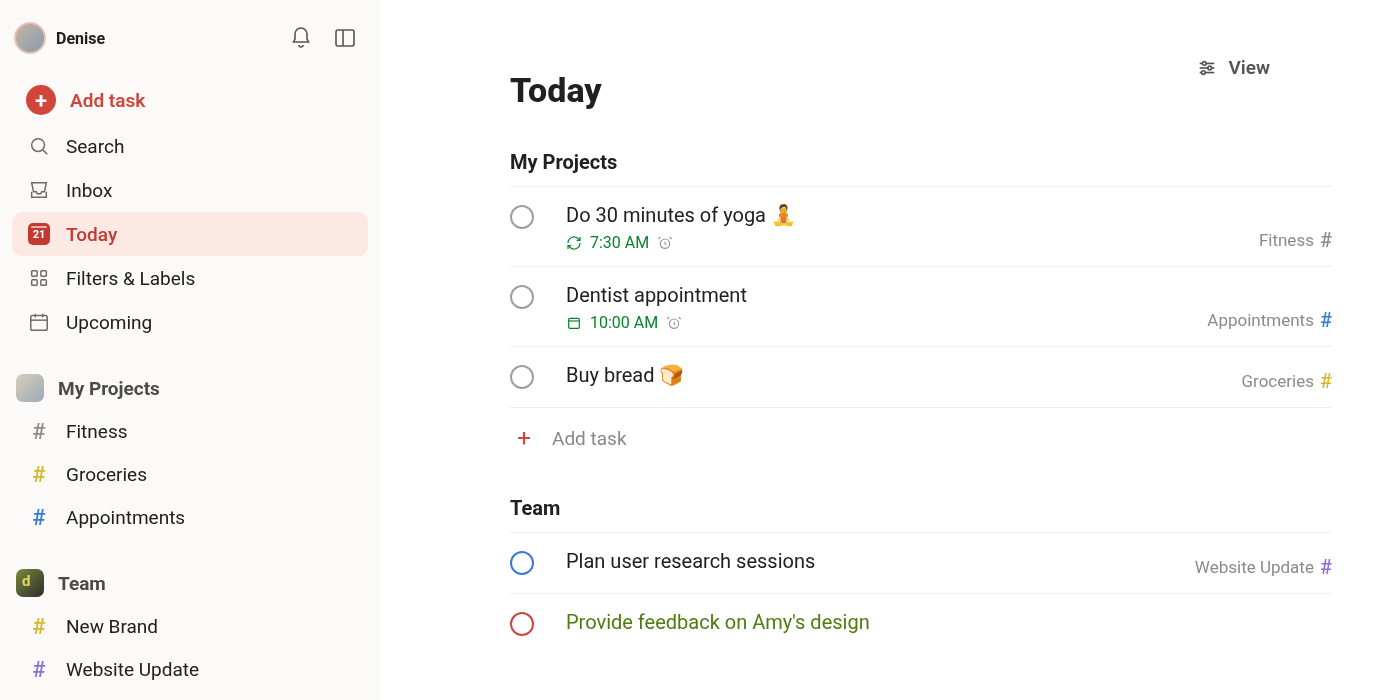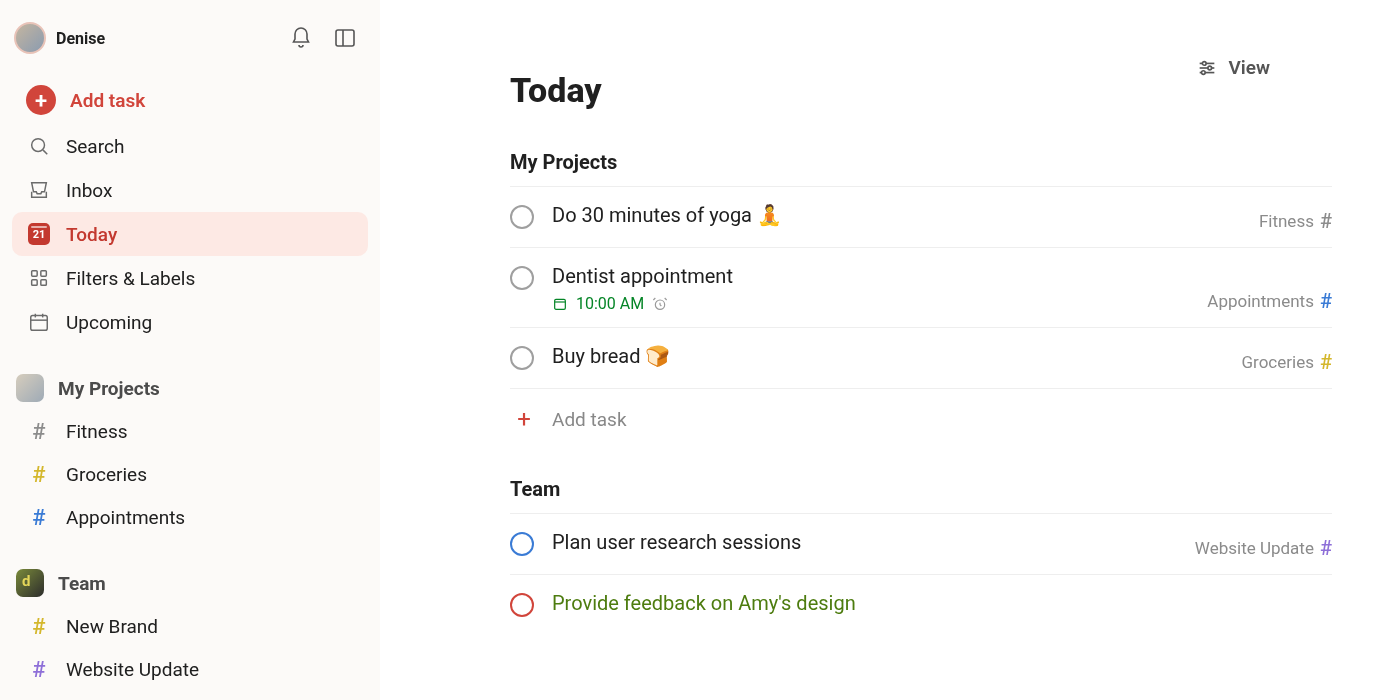--- a/index.html
+++ b/index.html
@@ -103,21 +103,21 @@
     color:#555; font-size:19px; font-weight:600;
     cursor:pointer;
   }
   .view-btn svg{width:22px;height:22px;stroke:#555;fill:none;stroke-width:1.8;}
   h1.page-title { font-size:34px; font-weight:800; margin:30px 0 40px 0; }
 
   .group-title { font-size:20px; font-weight:700; margin:28px 0 2px 0; padding-bottom:10px; }
   .task-list{list-style:none;}
   .task{
     display:flex; align-items:flex-start;
-    gap:18px;
+    gap:32px;
     padding:16px 0 14px 0;
     border-top:1px solid #eee;
   }
   .check{
     width:24px;height:24px;border:2px solid #9f9f9f;border-radius:50%;
     flex-shrink:0; margin-top:2px; cursor:pointer; background:#fff;
   }
   .check.blue{border-color:#3a7bd5;border-width:2.5px;}
   .check.red{border-color:#d1453b;border-width:2.5px;}
   .task-body{flex:1;}
@@ -277,20 +277,40 @@
 
   <h1 class="page-title">Today</h1>
 
   <h2 class="group-title">My Projects</h2>
   <ul class="task-list">
 
     <li class="task">
       <span class="check"></span>
       <div class="task-body">
         <div class="task-title">Do 30 minutes of yoga 🧘</div>
+        <div class="task-meta green">
+          <span class="meta-icn">
+              <svg viewBox="0 0 24 24">
+                <path d="M3 12a9 9 0 0 1 15-6.7L21 8"></path>
+                <polyline points="21 3 21 8 16 8"></polyline>
+                <path d="M21 12a9 9 0 0 1-15 6.7L3 16"></path>
+                <polyline points="3 21 3 16 8 16"></polyline>
+              </svg>
+            </span>
+          <span>7:30 AM</span>
+          <span class="meta-icn alarm">
+              <svg viewBox="0 0 24 24">
+                <circle cx="12" cy="13" r="7"></circle>
+                <line x1="12" y1="10" x2="12" y2="13"></line>
+                <line x1="12" y1="13" x2="14" y2="15"></line>
+                <line x1="5" y1="3" x2="2" y2="6"></line>
+                <line x1="19" y1="3" x2="22" y2="6"></line>
+              </svg>
+            </span>
+        </div>
       </div>
       <div class="task-proj">
         <span>Fitness</span>
         <span class="hash grey">#</span>
       </div>
     </li>
 
     <li class="task">
       <span class="check"></span>
       <div class="task-body">

